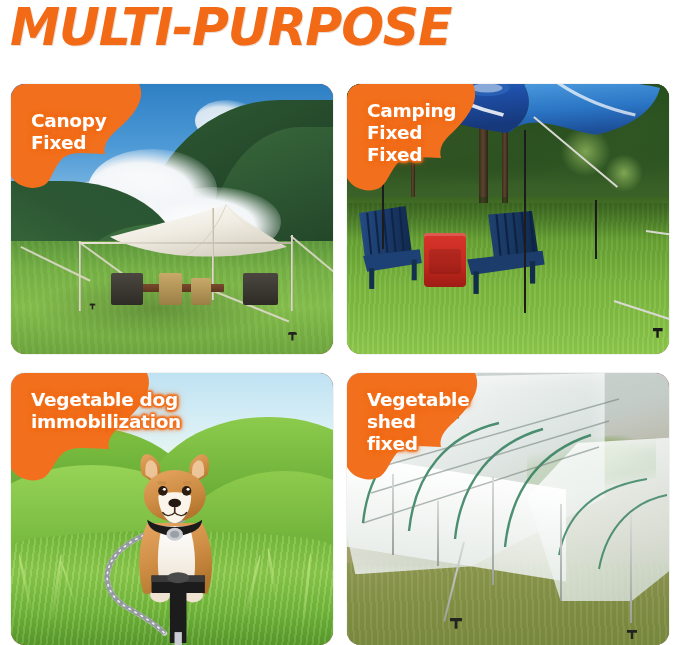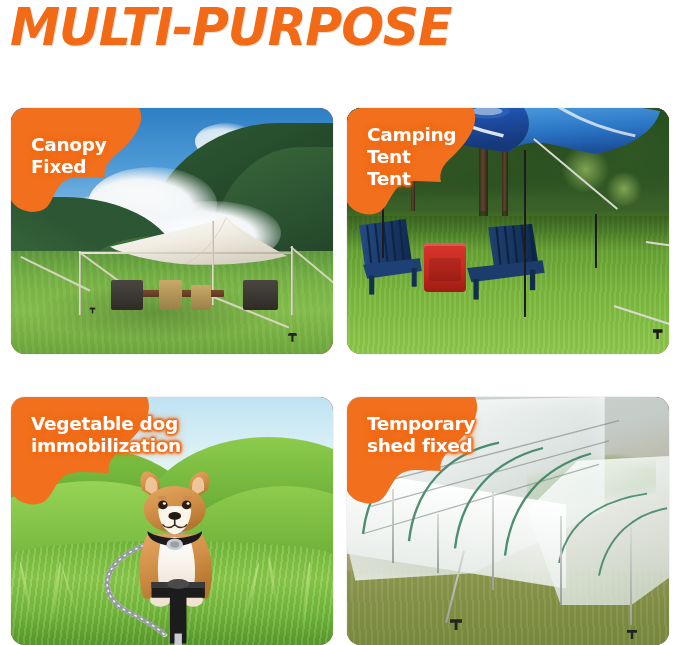--- a/index.html
+++ b/index.html
@@ -53,21 +53,20 @@
     column-gap: 14px;
     row-gap: 19px;
   }
 
   .panel {
     position: relative;
     border-radius: 14px;
     overflow: hidden;
     background: #7f1d1d;
     box-shadow: 0 0 0 1px rgba(0,0,0,0.05);
-    margin-top: 24px;
   }
 
   .photo {
     position: absolute;
     inset: 0;
     overflow: hidden;
   }
 
   
   .blob-label {
@@ -512,21 +511,21 @@
     <div class="blob-label">
       <svg class="blob-shape" width="140" height="112" viewBox="0 0 140 112">
         <path d="M14 0 H126 C 134 18, 118 36, 106 48
                  C 94 58, 92 66, 94 74
                  C 78 74, 62 70, 52 78
                  C 44 85, 42 96, 34 103
                  C 24 110, 6 106, 0 94
                  V 14 C 0 6, 6 0, 14 0 Z" fill="#f2701d"></path>
       </svg>
       <div class="blob-text two-line">Camping
-Tent Tent</div>
+Fixed Fixed</div>
     </div>
   </div>
 
   <div class="panel">
     <div class="photo">
       <div class="p3-sky"></div>
       <div class="p3-hill p3-hillA"></div>
       <div class="p3-hill p3-hillB"></div>
       <div class="p3-hill p3-hillC"></div>
       <div class="p3-hill p3-hillD"></div>
@@ -660,18 +659,18 @@
 
     <div class="blob-label">
       <svg class="blob-shape" width="142" height="112" viewBox="0 0 142 112">
         <path d="M14 0 H128 C 136 18, 120 36, 108 48
                  C 96 58, 92 66, 94 74
                  C 78 74, 62 70, 52 78
                  C 44 85, 42 96, 34 103
                  C 24 110, 6 106, 0 94
                  V 14 C 0 6, 6 0, 14 0 Z" fill="#f2701d"></path>
       </svg>
-      <div class="blob-text two-line">Temporary
+      <div class="blob-text two-line">Vegetable
 shed fixed</div>
     </div>
   </div>
 
 </div>
 
 </body></html>

